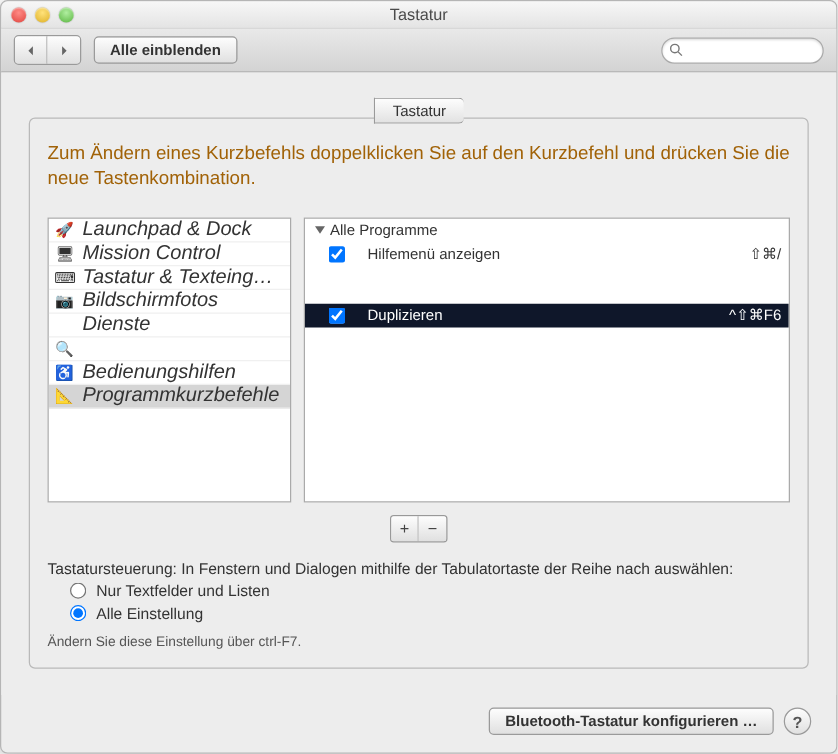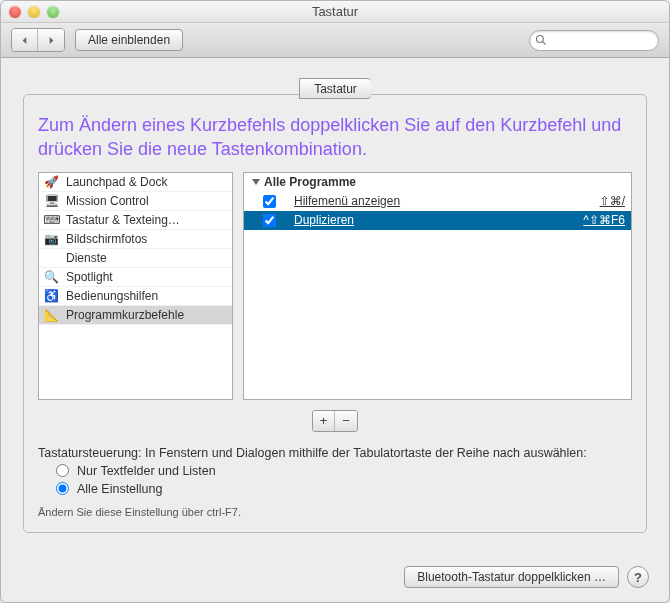--- a/index.html
+++ b/index.html
@@ -74,20 +74,21 @@
   .btn {
     height: 22px;
     padding: 0 12px;
     background: linear-gradient(#fdfdfd,#e0e0e0);
     border: 1px solid #9a9a9a;
     border-radius: 4px;
     font-size: 12px;
     cursor: pointer;
     display:flex;align-items:center;
     color:#333;
+    font-weight:bold;
   }
   .search-wrap {
     margin-left: auto;
     position: relative;
   }
   .search {
     width: 130px;
     height: 21px;
     border-radius: 30px;
     border: 1px solid #aaa;
@@ -135,24 +136,24 @@
   .pane {
     border: 1px solid #b9b9b9;
     border-radius: 5px;
     background: #ededed;
     padding: 18px 14px 14px 14px;
     margin-top: -11px;
     position: relative;
     z-index: 1;
   }
   .desc {
-    font-size: 18px;
-    color: #8b5cf6;
+    font-size: 15px;
+    color: #a16207;
     line-height: 1.35;
-    margin-bottom: 10px;
+    margin-bottom: 20px;
   }
   .lists {
     display: flex;
     gap: 10px;
   }
   .listbox {
     border: 1px solid #aaa;
     background: #fff;
     height: 228px;
     overflow: auto;
@@ -168,48 +169,48 @@
     border-bottom: 1px solid #f0f0f0;
     cursor: pointer;
   }
   .cat-row.selected { background: #d5d5d5; }
   .cat-icon {
     width: 16px; height: 16px;
     display:flex;align-items:center;justify-content:center;
     font-size: 12px;
   }
   .cat-label {
-    font-size: 12px;
+    font-size: 16px;
     white-space: nowrap;
     overflow: hidden;
     text-overflow: ellipsis;
     flex:1;
+    font-style:italic;
   }
   .sc-group {
     display: flex;
     align-items: center;
     height: 19px;
     padding: 0 6px;
     gap: 4px;
     font-size: 12px;
-    font-weight: bold;
   }
   .disclosure { width:0;height:0;border-left:4px solid transparent;border-right:4px solid transparent;border-top:6px solid #666; margin-left:2px;}
   .sc-row {
     display: flex;
     align-items: center;
     height: 19px;
     padding: 0 6px 0 18px;
     gap: 8px;
     font-size: 12px;
-    text-decoration: underline;
   }
   .sc-row.selected {
-    background: #0369a1;
+    background: #0f172a;
     color: #fff;
+    margin-top: 30px;
   }
   .sc-check {
     width: 14px; height: 14px;
     display:flex;align-items:center;justify-content:center;
   }
   .sc-check input { width:13px; height:13px; }
   .sc-label { flex: 1; padding-left: 10px; }
   .sc-keys { font-size: 12px; }
   .addremove {
     display: flex;
@@ -323,21 +324,20 @@
             <div class="cat-row">
               <span class="cat-icon">📷</span>
               <span class="cat-label">Bildschirmfotos</span>
             </div>
             <div class="cat-row">
               <span class="cat-icon"></span>
               <span class="cat-label">Dienste</span>
             </div>
             <div class="cat-row">
               <span class="cat-icon">🔍</span>
-              <span class="cat-label">Spotlight</span>
             </div>
             <div class="cat-row">
               <span class="cat-icon">♿</span>
               <span class="cat-label">Bedienungshilfen</span>
             </div>
             <div class="cat-row selected">
               <span class="cat-icon">📐</span>
               <span class="cat-label">Programmkurzbefehle</span>
             </div>
           </div>
@@ -382,18 +382,18 @@
         </label>
         <div class="hint">Ändern Sie diese Einstellung über ctrl-F7.</div>
       </div>
 
     </div>
 
   </div>
 
   <div class="footer">
     <button class="btn">
-      <span>Bluetooth-Tastatur doppelklicken …</span>
+      <span>Bluetooth-Tastatur konfigurieren …</span>
     </button>
     <button class="help-btn">?</button>
   </div>
 
 </div>
 
 </body></html>

